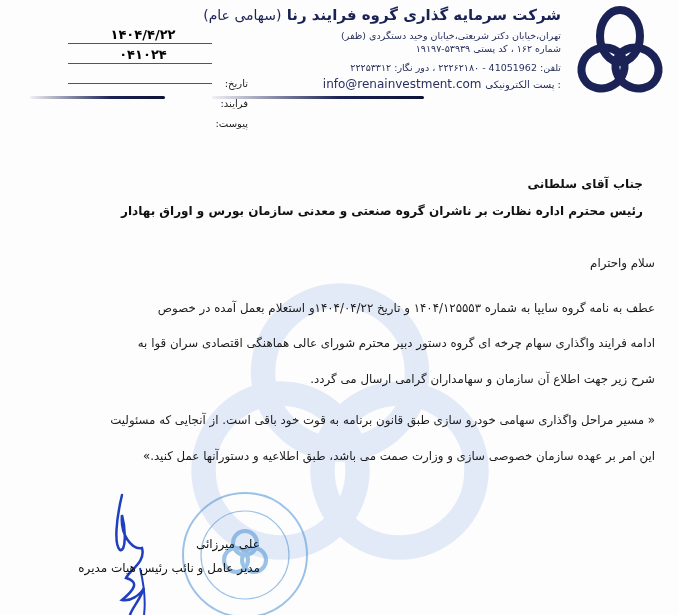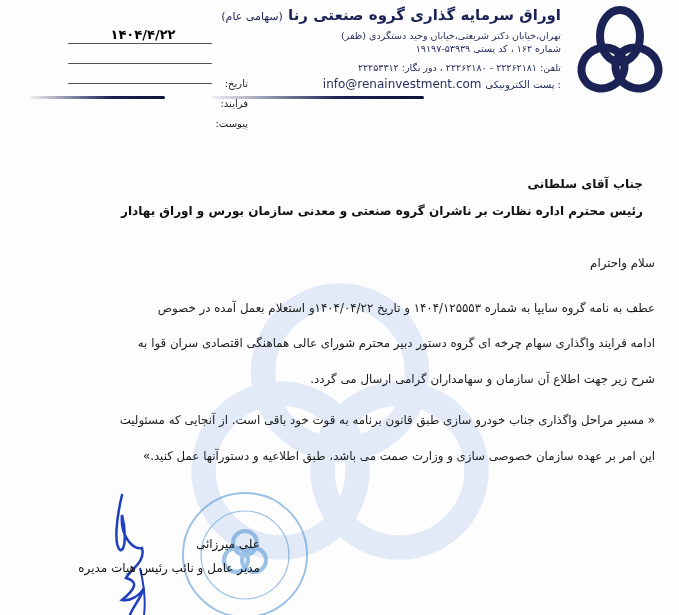--- a/index.html
+++ b/index.html
@@ -2,21 +2,21 @@
 <html><head>
 <meta charset="utf-8">
 <style>
   html, body { margin:0; padding:0; }
   body { width:679px; height:615px; background:#fdfdfd; position:relative; overflow:hidden; font-family:"DejaVu Sans", sans-serif; color:#111; }
   .abs { position:absolute; }
   .rtl { direction:rtl; text-align:right; }
   
   .logo { left:565px; top:2px; width:110px; height:100px; }
   .company { right:118px; top:6px; font-size:15px; font-weight:bold; color:#1b2356; white-space:nowrap; }
-  .company small { font-size:11px; font-weight:normal; }
+  .company small { font-size:14px; font-weight:normal; }
   .addr { right:118px; font-size:9.5px; color:#28305e; white-space:nowrap;margin-left:16px; }
   .email { right:118px; top:77px; font-size:12px; color:#28305e; white-space:nowrap; direction:ltr; }
   .email-label { font-size:10px; }
   .hdr-line { height:3px; top:96px; background:linear-gradient(to right, #f0f0f4, #1b2356 60%, #0c1236); border-radius:2px; }
   
   .meta-row { left:68px; width:180px; height:18px; }
   .meta-label { position:absolute; right:0; top:0; font-size:10px; color:#222; direction:rtl;margin-top:48px; }
   .meta-line { position:absolute; left:0; right:36px; bottom:4px; border-bottom:1px solid #555; }
   .meta-val { position:absolute; left:12px; right:42px; top:-3px; text-align:center; font-size:13px; color:#000000; font-weight:bold; letter-spacing:4px; direction:ltr; }
   
@@ -40,57 +40,58 @@
 
 <svg class="abs logo" viewBox="0 0 100 100">
   <g fill="none" stroke="#1b2356" stroke-width="8">
     <ellipse cx="50" cy="34" rx="20" ry="26"></ellipse>
     <ellipse cx="33" cy="66" rx="22" ry="20" transform="rotate(-30 33 66)"></ellipse>
     <ellipse cx="67" cy="66" rx="22" ry="20" transform="rotate(30 67 66)"></ellipse>
   </g>
 </svg>
 
 <div class="abs company rtl">
-  <span>اوراق سرمایه گذاری گروه صنعتی رنا</span>
+  <span>شرکت سرمایه گذاری گروه فرایند رنا</span>
   <small>(سهامی عام)</small>
 </div>
 <div class="abs addr rtl" style="top:30px">تهران،خیابان دکتر شریعتی،خیابان وحید دستگردی (ظفر)</div>
 <div class="abs addr rtl" style="top:43px">شماره ۱۶۲ ، کد پستی ۵۳۹۳۹-۱۹۱۹۷</div>
-<div class="abs addr rtl" style="top:62px">تلفن: ۲۲۲۶۲۱۸۱ - ۲۲۲۶۲۱۸۰ ، دور نگار: ۲۲۲۵۳۳۱۲</div>
+<div class="abs addr rtl" style="top:62px">تلفن: 41051962 - ۲۲۲۶۲۱۸۰ ، دور نگار: ۲۲۲۵۳۳۱۲</div>
 <div class="abs email">
   <span>info@renainvestment.com</span>
   <span class="email-label">پست الکترونیکی :</span>
 </div>
 
 <div class="abs hdr-line" style="left:30px; width:135px;"></div>
 <div class="abs hdr-line" style="left:212px; width:212px;"></div>
 
 <div class="abs meta-row" style="top:30px">
   <span class="meta-label">تاریخ:</span>
   <span class="meta-line"></span>
   <span class="meta-val">۱۴۰۴/۴/۲۲</span>
 </div>
 <div class="abs meta-row" style="top:50px">
   <span class="meta-label">فرایند:</span>
   <span class="meta-line"></span>
+  <span class="meta-val">۰۴۱۰۲۴</span>
 </div>
 <div class="abs meta-row" style="top:70px">
   <span class="meta-label">پیوست:</span>
   <span class="meta-line"></span>
   <span class="meta-val"></span>
 </div>
 
 <div class="abs bold-line rtl" style="top:177px">جناب آقای سلطانی</div>
 <div class="abs bold-line rtl" style="top:204px">رئیس محترم اداره نظارت بر ناشران گروه صنعتی و معدنی سازمان بورس و اوراق بهادار</div>
 
 <div class="abs para rtl" style="top:256px">سلام واحترام</div>
 <div class="abs para rtl" style="top:301px">عطف به نامه گروه سایپا به شماره ۱۴۰۴/۱۲۵۵۵۳ و تاریخ ۱۴۰۴/۰۴/۲۲و استعلام بعمل آمده در خصوص</div>
 <div class="abs para rtl" style="top:336px">ادامه فرایند واگذاری سهام چرخه ای گروه دستور دبیر محترم شورای عالی هماهنگی اقتصادی سران قوا به</div>
 <div class="abs para rtl" style="top:372px">شرح زیر جهت اطلاع آن سازمان و سهامداران گرامی ارسال می گردد.</div>
-<div class="abs para rtl" style="top:413px">« مسیر مراحل واگذاری جناب خودرو سازی طبق قانون برنامه به قوت خود باقی است. از آنجایی که مسئولیت</div>
+<div class="abs para rtl" style="top:413px">« مسیر مراحل واگذاری سهامی خودرو سازی طبق قانون برنامه به قوت خود باقی است. از آنجایی که مسئولیت</div>
 <div class="abs para rtl" style="top:449px">این امر بر عهده سازمان خصوصی سازی  و وزارت صمت می باشد، طبق اطلاعیه و دستورآنها عمل کنید.»</div>
 
 <svg class="abs stamp" viewBox="0 0 150 135">
   <circle cx="85" cy="75" r="62" fill="none" stroke="#5a9ad8" stroke-width="2"></circle>
   <circle cx="85" cy="75" r="44" fill="none" stroke="#5a9ad8" stroke-width="1.2"></circle>
   <g fill="none" stroke="#5a9ad8" stroke-width="4">
     <circle cx="85" cy="63" r="12"></circle>
       <circle cx="76" cy="80" r="12"></circle>
       <circle cx="94" cy="80" r="12"></circle>
   </g>

